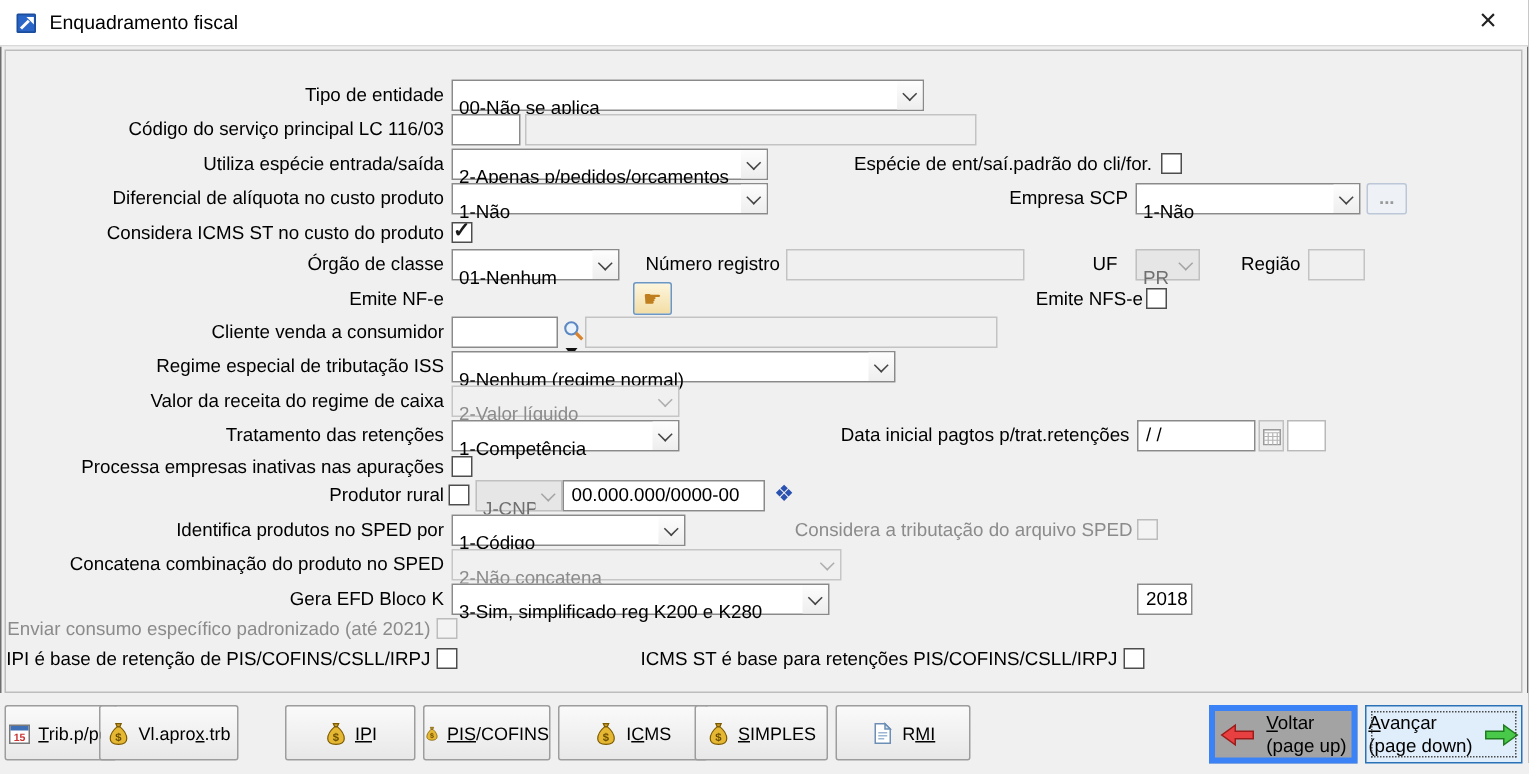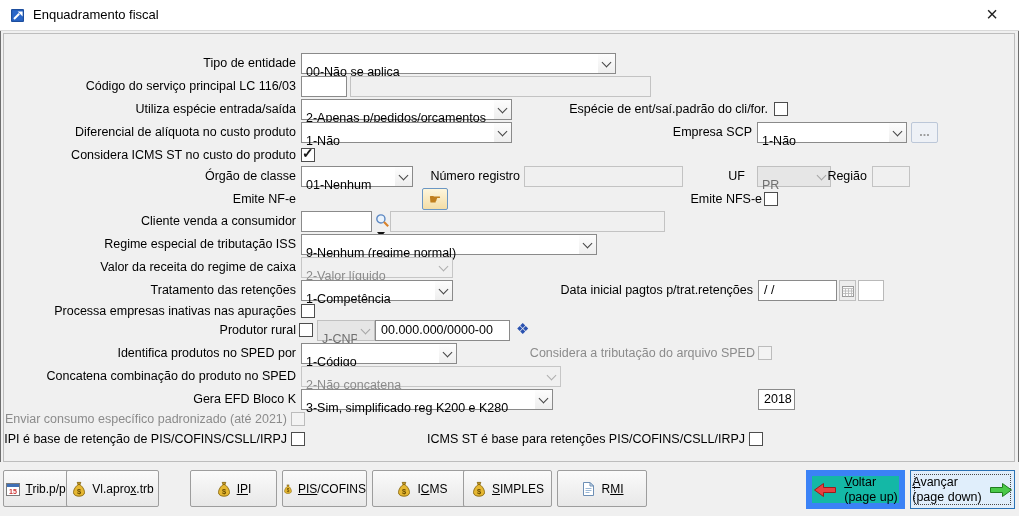--- a/index.html
+++ b/index.html
@@ -45,21 +45,21 @@
   .tri{position:absolute;width:0;height:0;border-left:4px solid transparent;border-right:4px solid transparent;
     border-top:5px solid #111;}
   .footer{position:absolute;left:0;top:462px;width:1019px;height:54px;background:#f0f0f0;}
   .fbtn{position:absolute;top:8px;height:37px;box-sizing:border-box;border:1px solid #9d9d9d;border-radius:2px;
     background:linear-gradient(#fafafa,#e8e8e8);display:flex;align-items:center;justify-content:center;
     gap:5px;font-size:12px;white-space:nowrap;}
   .u{text-decoration:underline;}
   .nav{position:absolute;top:8px;height:39px;box-sizing:border-box;display:flex;align-items:center;
     justify-content:center;gap:7px;font-size:12.5px;}
   .nav .navtxt{text-align:left;line-height:15px;}
-  #voltar{background:#14b8a6;border:6px solid #3b82f6;}
+  #voltar{background:#a3a3a3;border:4px solid #3b82f6;}
   #avancar{background:#e0eefb;border:1px solid #2a72b5;}
   #avancar .focusrect{position:absolute;inset:3px;border:1px dotted #4a4a4a;pointer-events:none;}
   svg.ic{display:block;}
 </style>
 </head>
 <body>
 
 <svg width="0" height="0" style="position:absolute">
   <defs>
     <symbol id="i-app" viewBox="0 0 16 16">
@@ -156,21 +156,21 @@
   <div class="lbl" style="right:723px;top:166px">Órgão de classe</div>
   <div class="combo" style="left:301px;top:166px;width:112px">
     <span class="txt">01-Nenhum</span>
     <span class="arr">
         <i class="chev"></i>
       </span>
   </div>
   <div class="lbl" style="right:499px;top:166px">Número registro</div>
   <div class="inp dis" style="left:524px;top:166px;width:159px"></div>
   <div class="lbl" style="right:274px;top:166px">UF</div>
-  <div class="combo dis2" style="left:757px;top:166px;width:74px">
+  <div class="combo dis2" style="left:757px;top:166px;width:43px">
     <span class="txt">PR</span>
     <span class="arr">
         <i class="chev"></i>
       </span>
   </div>
   <div class="lbl" style="right:152px;top:166px">Região</div>
   <div class="inp dis" style="left:872px;top:166px;width:38px"></div>
 
   <div class="lbl" style="right:723px;top:189px">Emite NF-e</div>
   <div class="iconbtn handbtn" style="left:422px;top:188px">

